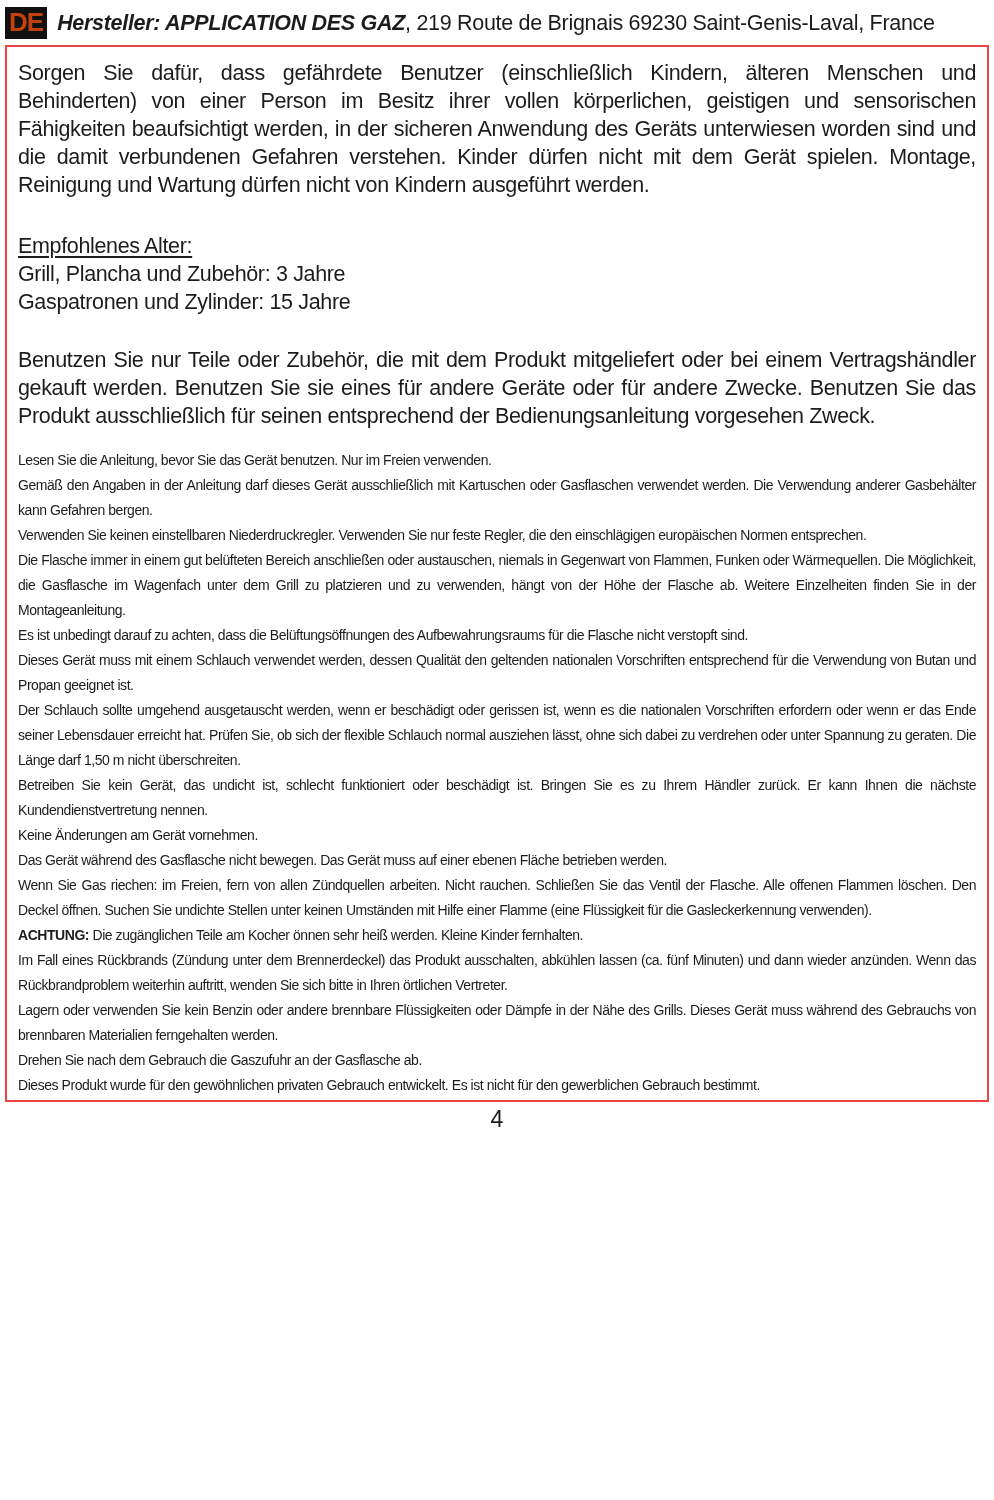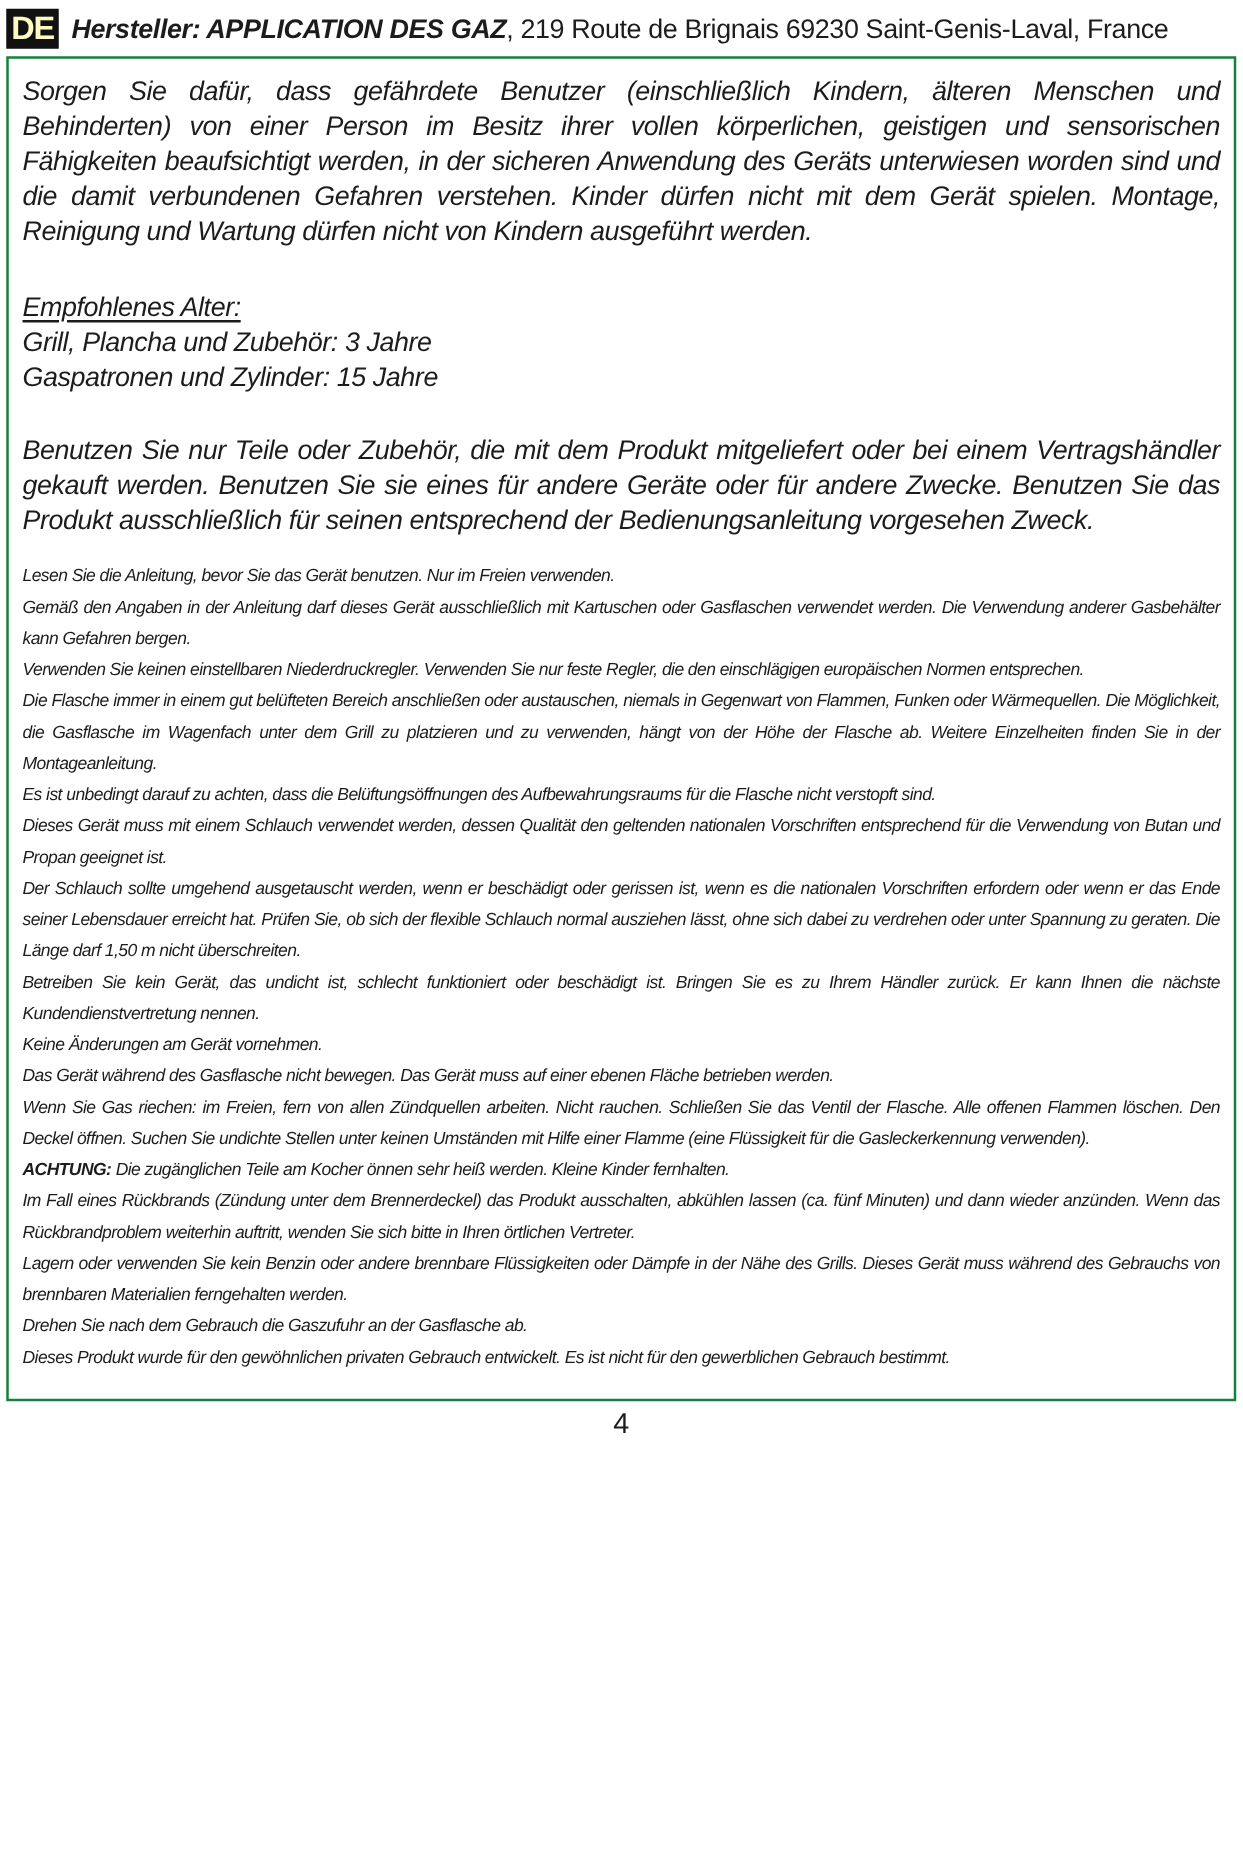--- a/index.html
+++ b/index.html
@@ -19,41 +19,40 @@
   }
   
   .header {
     display: flex;
     align-items: center;
     padding: 7px 8px 6px 5px;
     white-space: nowrap;
   }
   .lang-badge {
     background: #111111;
-    color: #fef9c3;
+    color: #c2410c;
     font-weight: bold;
     font-size: 26px;
     line-height: 1;
     padding: 2px 4px 4px 4px;
     letter-spacing: -1px;
     flex: 0 0 auto;
   }
   .header-text {
     margin-left: 10px;
     font-size: 21.5px;
     letter-spacing: -0.3px;
   }
   .header-text b { letter-spacing: -0.3px; font-style: italic; }
   
   .notice-box {
     margin: 0 5px;
-    border: 2px solid #15803d;
-    padding: 12px 11px 21px 11px;
+    border: 2px solid #ef4444;
+    padding: 12px 11px 2px 11px;
     box-sizing: border-box;
-    font-style: italic;
   }
   .para-top {
     font-size: 21.5px;
     line-height: 28px;
     text-align: justify;
     margin: 0;
     letter-spacing: -0.35px;
   }
   .age-title {
     text-decoration: underline;

